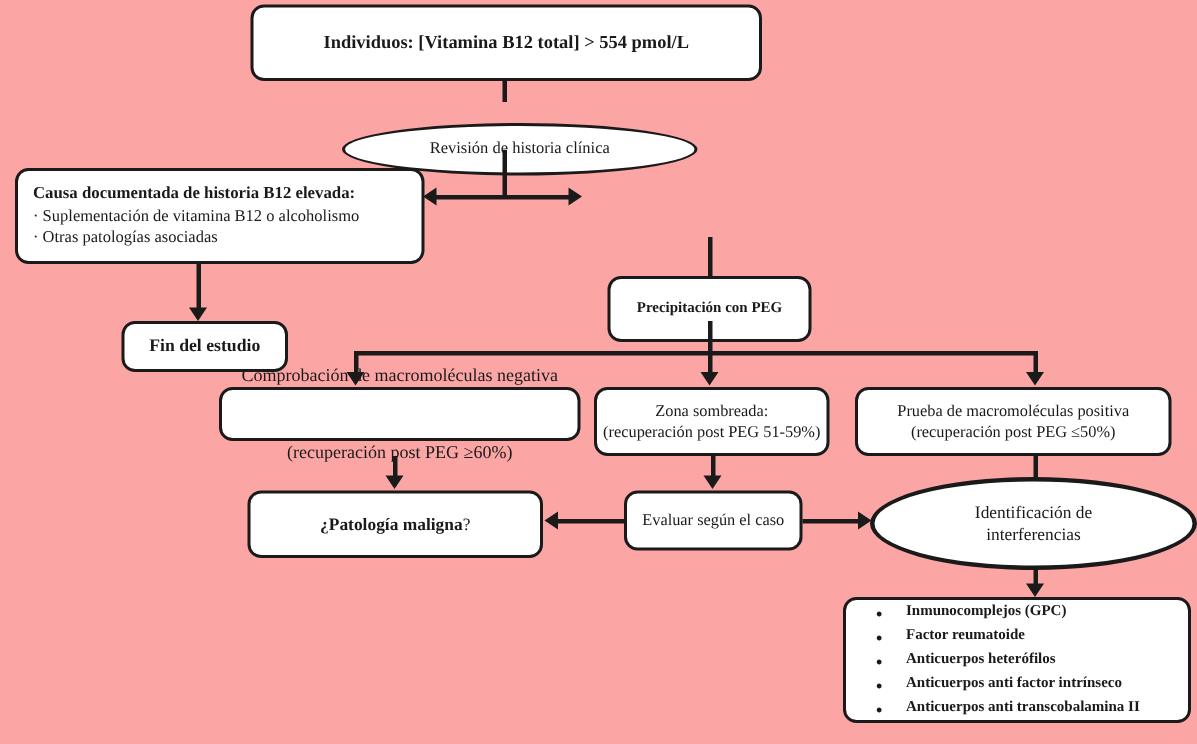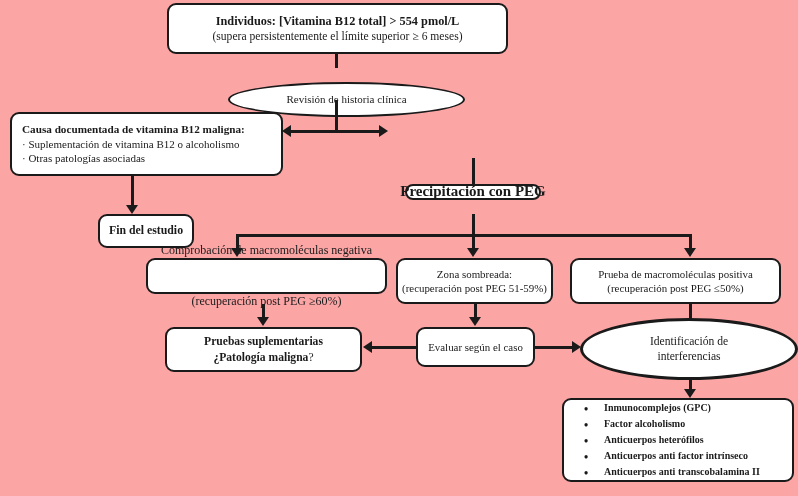--- a/index.html
+++ b/index.html
@@ -100,75 +100,73 @@
     border-left: 9px solid #1a1a1a;
   }
 </style>
 </head>
 <body>
 
 <div id="canvas">
 
   <div class="node box" style="left:167px; top:3px; width:341px; height:51px; font-size:12.3px;">
     <span class="ln bold">Individuos: [Vitamina B12 total] &gt; 554 pmol/L</span>
-    <span class="ln reg" style="font-size:11.6px;">(supera persistentemente el límite superior ≥ 6 meses)</span>
   </div>
 
   <div class="node ellipse" style="left:228px; top:82px; width:237px; height:35px; font-size:11px;">
     <span class="ln reg">Revisión de historia clínica</span>
   </div>
 
   <div class="node box" style="left:10px; top:112px; width:273px; height:64px; align-items:flex-start; text-align:left; padding-left:10px; font-size:11px;">
-    <span class="ln bold" style="font-size:11.2px;">Causa documentada de vitamina B12 maligna:</span>
+    <span class="ln bold" style="font-size:11.2px;">Causa documentada de historia B12 elevada:</span>
     <span class="dashline reg">·  Suplementación de vitamina B12 o alcoholismo</span>
     <span class="dashline reg">·  Otras patologías asociadas</span>
   </div>
 
 
-  <div class="node box" style="left:98px; top:214px; width:96px; height:34px; font-size:11.8px;">
+  <div class="node box" style="left:81px; top:214px; width:111px; height:34px; font-size:11.8px;">
     <span class="ln bold">Fin del estudio</span>
   </div>
 
-  <div class="node box" style="left:405px; top:184px; width:136px; height:16px; font-size:15px;">
+  <div class="node box" style="left:405px; top:184px; width:136px; height:44px; font-size:10px;">
     <span class="ln bold">Precipitación con PEG</span>
   </div>
 
   <div class="node box" style="left:146px; top:258px; width:241px; height:36px; font-size:12px;gap:35px;">
     <span class="ln reg">Comprobación de macromoléculas negativa</span>
     <span class="ln reg">(recuperación post PEG ≥60%)</span>
   </div>
 
   <div class="node box" style="left:396px; top:258px; width:157px; height:46px; font-size:10.9px;">
     <span class="ln reg">Zona sombreada:</span>
     <span class="ln reg">(recuperación post PEG 51-59%)</span>
   </div>
 
   <div class="node box" style="left:570px; top:258px; width:211px; height:46px; font-size:10.9px;align-items:center;">
     <span class="ln reg">Prueba de macromoléculas positiva</span>
     <span class="ln reg">(recuperación post PEG ≤50%)</span>
   </div>
 
   <div class="node box" style="left:165px; top:327px; width:197px; height:45px; font-size:11.6px;">
-    <span class="ln bold">Pruebas suplementarias</span>
     <span class="ln"><span class="bold">¿Patología maligna</span><span class="reg">?</span></span>
   </div>
 
   <div class="node box" style="left:416px; top:327px; width:119px; height:40px; font-size:10.9px;">
     <span class="ln reg">Evaluar según el caso</span>
   </div>
 
   <div class="node ellipse thick" style="left:580px; top:318px; width:218px; height:62px; font-size:11.6px;">
     <span class="ln reg">Identificación de</span>
     <span class="ln reg">interferencias</span>
   </div>
 
   <div class="node box listnode" style="left:562px; top:398px; width:232px; height:84px; font-size:10px;">
     <ul>
       <li>Inmunocomplejos (GPC)</li>
-      <li>Factor alcoholismo</li>
+      <li>Factor reumatoide</li>
       <li>Anticuerpos heterófilos</li>
       <li>Anticuerpos anti factor intrínseco</li>
       <li>Anticuerpos anti transcobalamina II</li>
     </ul>
   </div>
 
   <div class="edge v" style="left:335px; top:54px; height:14px;"></div>
 
   <div class="edge v" style="left:335px; top:100px; height:31px;"></div>
   <div class="edge h" style="left:290px; top:130px; width:92px;"></div>

